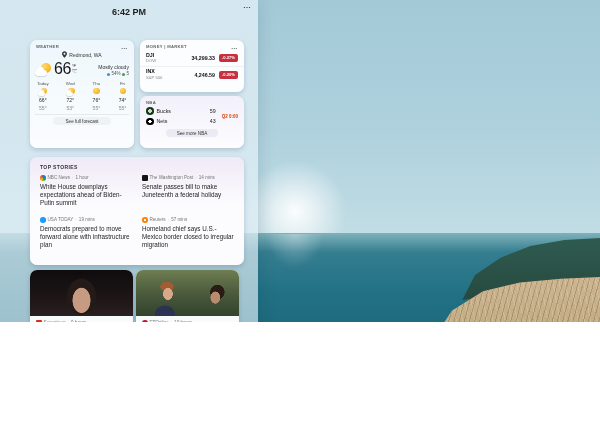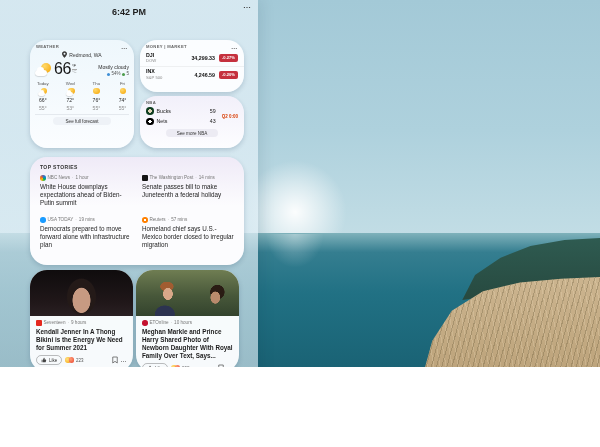--- a/index.html
+++ b/index.html
@@ -1,18 +1,18 @@
 <!DOCTYPE html>
 <html><head>
 <meta charset="utf-8">
 <style>
   *{box-sizing:border-box;margin:0;padding:0}
   html,body{width:600px;height:447px;overflow:hidden}
   body{font-family:"Liberation Sans","DejaVu Sans",sans-serif;-webkit-user-select:none}
-  .stage{position:relative;width:600px;height:367px;overflow:hidden;background:#7f1d1d}
+  .stage{position:relative;width:600px;height:322px;overflow:hidden;background:#7f1d1d}
 
   
   .sky{position:absolute;left:0;top:0;width:600px;height:236px;
     background:linear-gradient(180deg,#a3c9d7 0%,#aed1dd 55%,#c2dde5 100%)}
   .sunglow{position:absolute;left:243px;top:160px;width:104px;height:104px;border-radius:50%;
     background:radial-gradient(circle,rgba(255,255,255,.95) 0%,rgba(255,255,255,.45) 38%,rgba(255,255,255,0) 70%)}
   .water{position:absolute;left:0;top:233px;width:600px;height:214px;
     background:linear-gradient(180deg,#7fb2bb 0%,#357e90 9%,#217184 28%,#1a6375 62%,#135263 100%)}
   .sun-reflection{position:absolute;left:266px;top:234px;width:58px;height:34px;
     background:radial-gradient(ellipse at 50% 0%,rgba(255,255,255,.35),rgba(255,255,255,0) 70%)}
@@ -25,21 +25,21 @@
       linear-gradient(180deg,#cdb691 0%,#c0a77f 45%,#b09670 100%);
     clip-path:polygon(0 100%,4% 100%,7% 68%,14% 40%,24% 23%,40% 12%,59% 7%,80% 5%,100% 4%,100% 100%)}
 
   
   .panel{position:absolute;left:0;top:0;width:258px;height:424px;
     background:linear-gradient(180deg,rgba(227,240,247,.78),rgba(224,238,246,.62));
     box-shadow:3px 0 14px rgba(0,30,50,.10)}
   .panel-time{position:absolute;left:0;top:7px;width:258px;text-align:center;font-size:9px;font-weight:600;color:#1d1d1d}
   .panel-menu{position:absolute;right:6px;top:1px;font-size:8px;font-weight:700;color:#444;letter-spacing:1px;cursor:pointer}
 
-  .card{position:absolute;background:rgba(253,254,255,.94);border-radius:17px;
+  .card{position:absolute;background:rgba(253,254,255,.94);border-radius:7px;
     box-shadow:0 2px 5px rgba(10,40,70,.18);overflow:hidden}
   .card-head{display:flex;align-items:center;justify-content:space-between;padding:4px 6px 1px 6px}
   .eyebrow{font-size:4.2px;font-weight:700;letter-spacing:.3px;color:#666}
   .dots{font-size:6.5px;font-weight:700;color:#666;letter-spacing:.5px;line-height:4px;cursor:pointer}
   .dots.sm{font-size:6px;color:#555}
 
   
   .weather-card{left:30px;top:40px;width:104px;height:108px;background:linear-gradient(180deg,#eef7fc,#fbfdff)}
   .w-loc{display:flex;align-items:center;justify-content:center;gap:2px;font-size:5px;color:#333;margin-top:1px}
   .w-main{display:flex;align-items:center;padding:2px 5px 0 5px}

